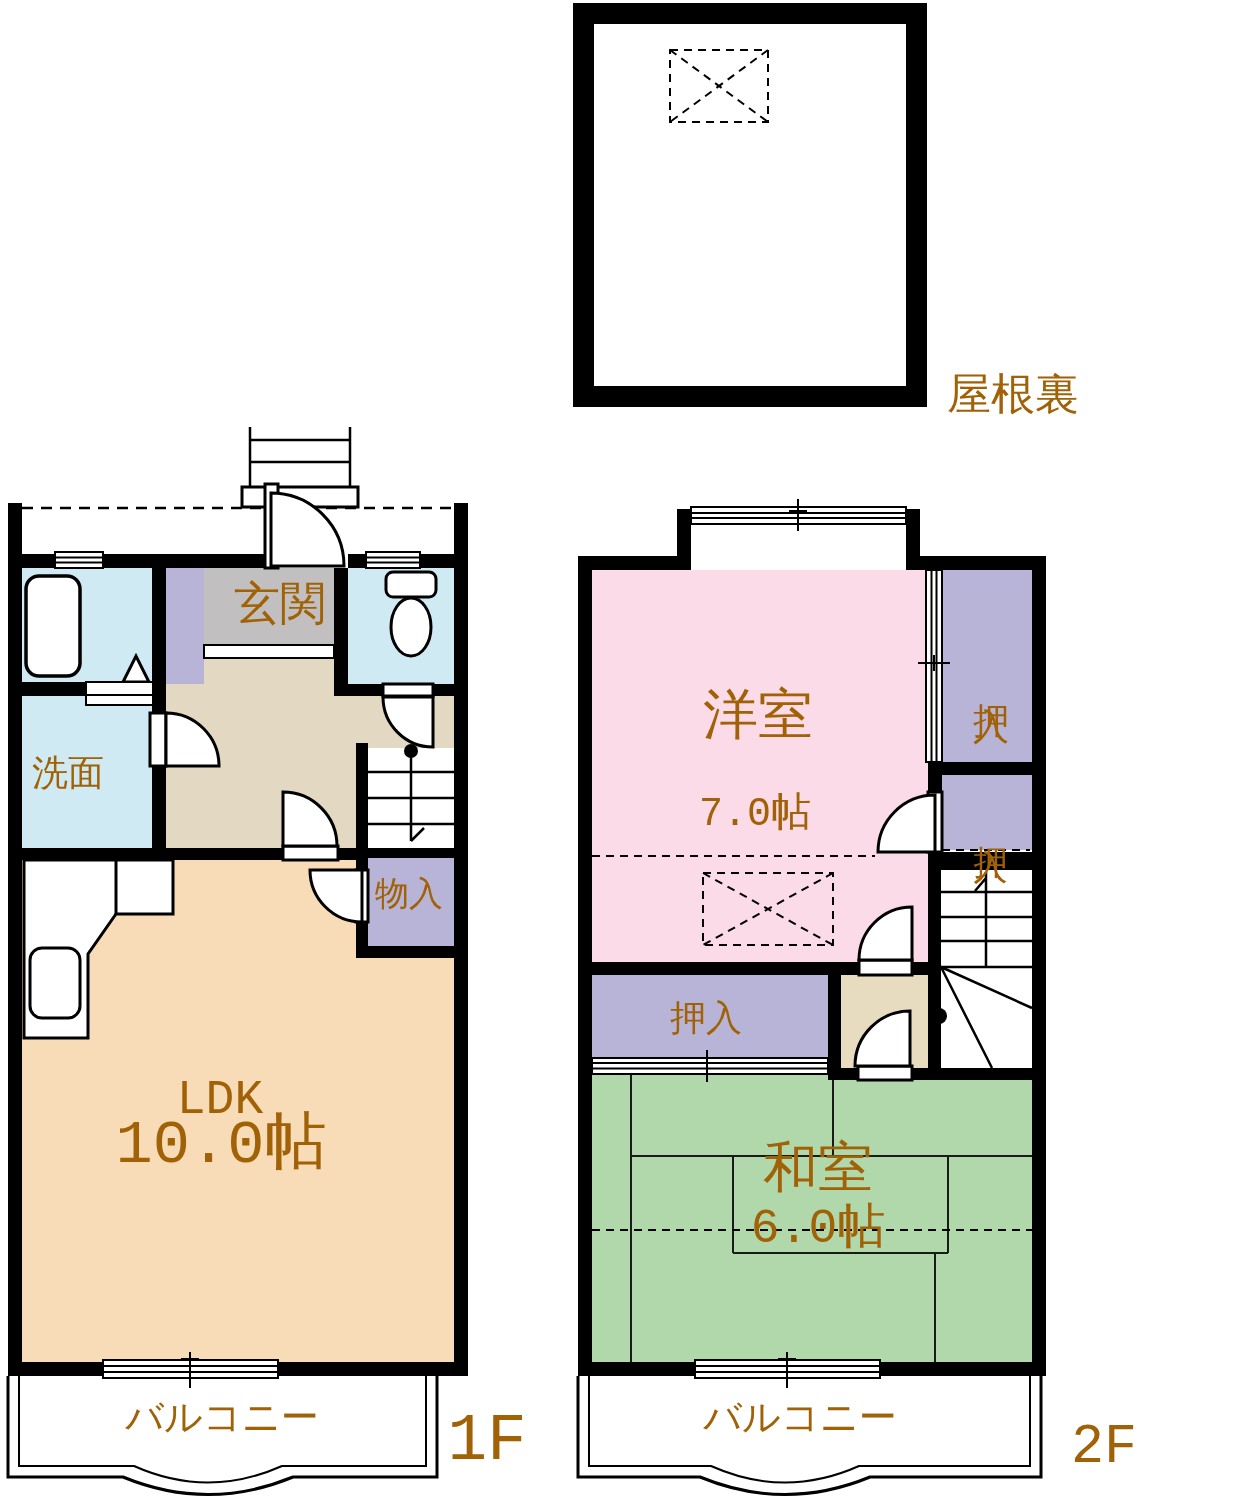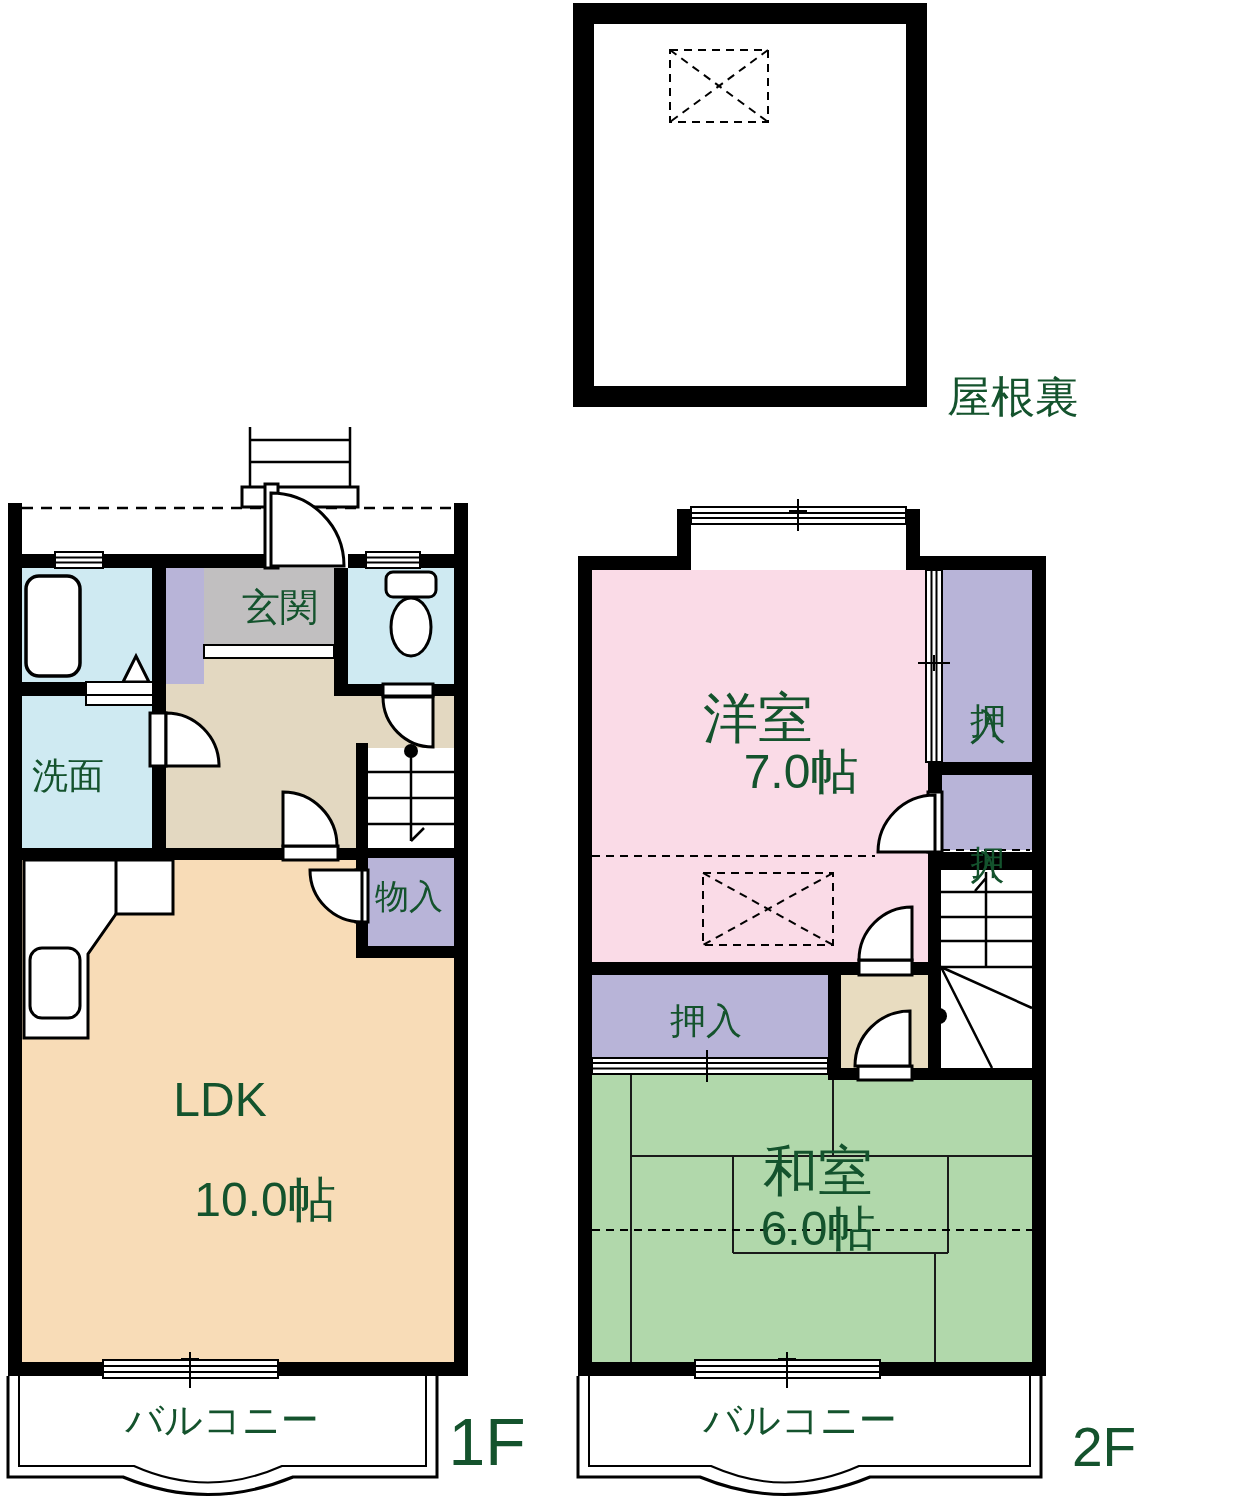--- a/index.html
+++ b/index.html
@@ -9,22 +9,22 @@
   .ol{fill:#fff;stroke:#000;stroke-width:3;}
   .ol2{fill:#fff;stroke:#000;stroke-width:2;}
   .ln{stroke:#000;stroke-width:2;fill:none;}
   .ln25{stroke:#000;stroke-width:2.5;fill:none;}
   .ln3{stroke:#000;stroke-width:3;fill:none;}
   .dash{stroke:#000;stroke-width:2.5;fill:none;stroke-dasharray:11 8;}
   .dashthin{stroke:#000;stroke-width:2;fill:none;stroke-dasharray:8 6;}
   .fx{fill:#fff;stroke:#000;stroke-width:3.5;}
   .door{fill:#fff;stroke:#000;stroke-width:3;}
   .tat{stroke:#1a1a1a;stroke-width:2;fill:none;}
-  .lbl{position:absolute;transform:translate(-50%,-50%);font-family:Liberation Sans, sans-serif;
-       color:#14532d;white-space:nowrap;line-height:1;}
+  .lbl{position:absolute;transform:translate(-50%,-50%);font-family:Liberation Mono, monospace;
+       color:#a16207;white-space:nowrap;line-height:1;}
   .vert{writing-mode:vertical-rl;text-orientation:upright;letter-spacing:3px;}
 </style>
 </head>
 <body>
 
 <div id="stage">
 <svg width="1250" height="1500" viewBox="0 0 1250 1500">
 
   <g>
     <rect x="583.5" y="13.5" width="333" height="383" fill="#ffffff" stroke="#000" stroke-width="21"></rect>
@@ -231,30 +231,30 @@
 
     <g>
       <path d="M578,1376 V1477 H700 Q785,1512 870,1477 H1041 V1376" class="ln3"></path>
       <path d="M589,1376 V1466 H711 Q785,1499 859,1466 H1030 V1376" class="ln"></path>
     </g>
   </g>
 </svg>
 
 <div class="lbl" style="left:1013px;top:397px;font-size:44px;">屋根裏</div>
 
-<div class="lbl" style="left:280px;top:607px;font-size:38px;">玄関</div>
+<div class="lbl" style="left:280px;top:607px;font-size:46px;">玄関</div>
 <div class="lbl" style="left:68px;top:776px;font-size:36px;">洗面</div>
 <div class="lbl" style="left:409px;top:896px;font-size:34px;">物入</div>
 <div class="lbl" style="left:220px;top:1100px;font-size:48px;text-align:right;">LDK</div>
-<div class="lbl" style="left:221px;top:1200px;font-size:48px;margin-left:44px;">10.0帖</div>
+<div class="lbl" style="left:221px;top:1146px;font-size:62px;">10.0帖</div>
 <div class="lbl" style="left:222px;top:1420px;font-size:38px;">バルコニー</div>
 <div class="lbl" style="left:487px;top:1442px;font-size:66px;">1F</div>
 
 <div class="lbl" style="left:758px;top:718px;font-size:55px;">洋室</div>
-<div class="lbl" style="left:755px;top:772px;font-size:48px;margin-left:46px;">7.0帖</div>
+<div class="lbl" style="left:755px;top:815px;font-size:40px;">7.0帖</div>
 <div class="lbl vert" style="left:988px;top:678px;font-size:36px;">押入</div>
 <div class="lbl vert" style="left:988px;top:822px;font-size:34px;">押入</div>
 <div class="lbl" style="left:706px;top:1021px;font-size:36px;">押入</div>
 <div class="lbl" style="left:818px;top:1163px;font-size:55px;margin-top:8px;">和室</div>
 <div class="lbl" style="left:818px;top:1229px;font-size:48px;text-align:right;">6.0帖</div>
 <div class="lbl" style="left:800px;top:1420px;font-size:38px;">バルコニー</div>
 <div class="lbl" style="left:1104px;top:1447px;font-size:55px;">2F</div>
 </div>
 
 </body></html>

